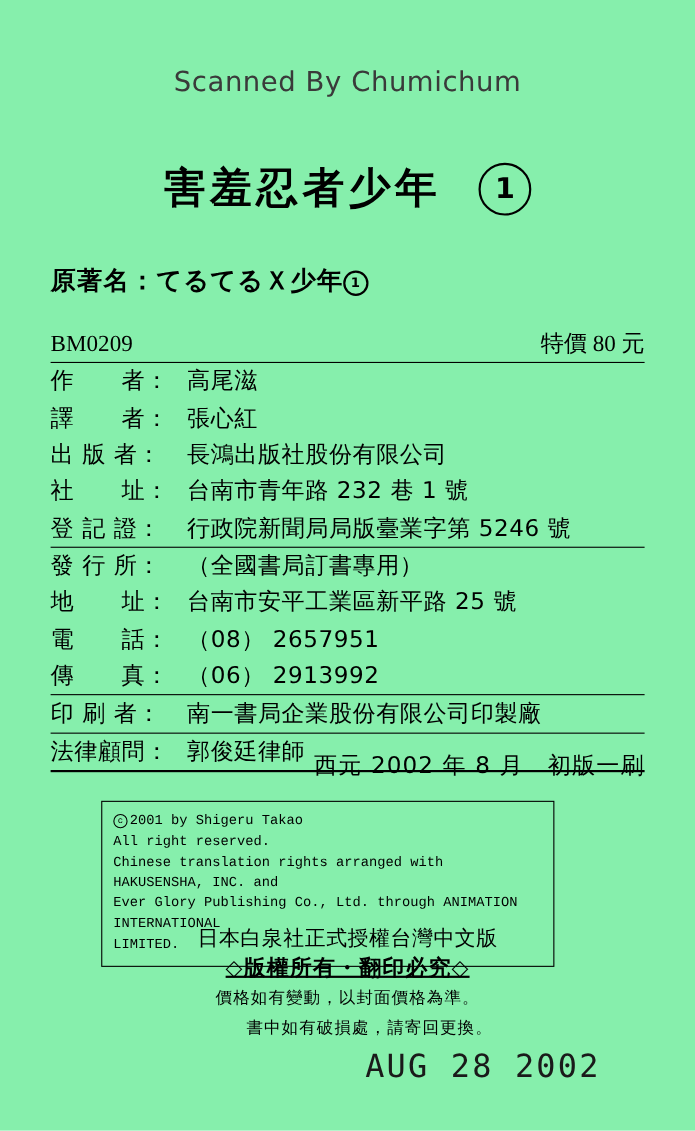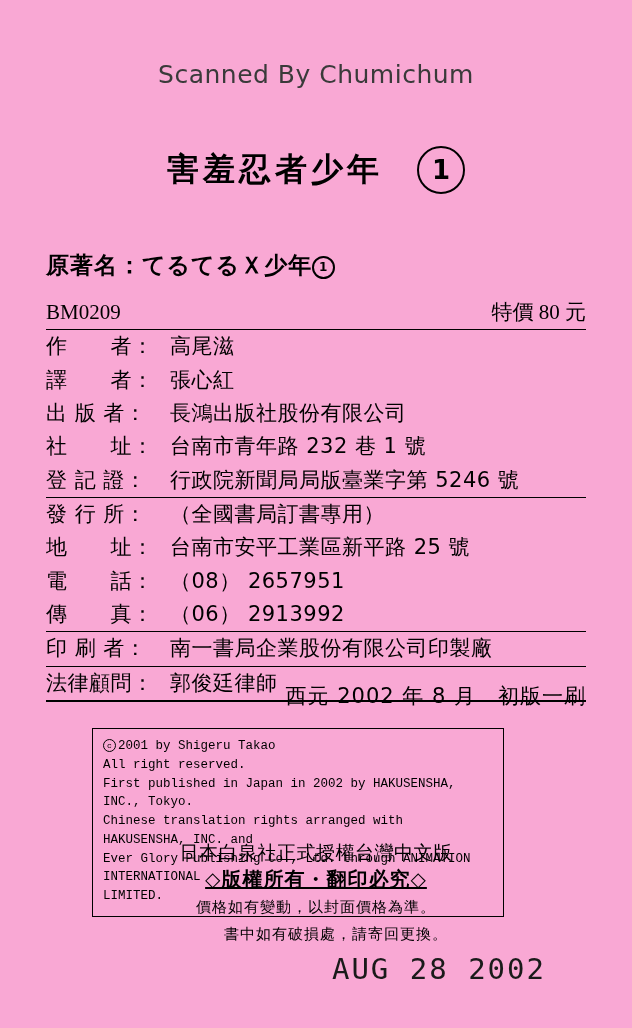--- a/index.html
+++ b/index.html
@@ -11,21 +11,21 @@
     width: 632px;
     height: 1028px;
     position: relative;
     font-family: "DejaVu Sans", sans-serif;
     color: #000000;
     overflow: hidden;
   }
   .page {
     position: absolute;
     inset: 0;
-    background: #f9a8d4;
+    background: #86efac;
   }
 
   .scan-credit {
     position: absolute;
     top: 60px;
     left: 0;
     width: 100%;
     text-align: center;
     font-size: 25px;
     color: #3a3a3a;
@@ -36,41 +36,41 @@
   .title-row {
     position: absolute;
     top: 146px;
     left: 0;
     width: 100%;
     display: flex;
     align-items: center;
     justify-content: center;
   }
   .title-main {
-    font-size: 32px;
+    font-size: 38px;
     font-weight: bold;
     letter-spacing: 4px;
     font-family: "DejaVu Sans", sans-serif;
   }
   .title-vol {
     margin-left: 34px;
     width: 44px;
     height: 44px;
     border: 2.5px solid #000;
     border-radius: 50%;
     display: flex;
     align-items: center;
     justify-content: center;
     font-size: 26px;
     font-weight: bold;
   }
 
   .orig-title {
     position: absolute;
-    top: 250px;
+    top: 240px;
     left: 46px;
     font-size: 23px;
     font-weight: bold;
     letter-spacing: 1px;
   }
   .orig-title .circ {
     display: inline-block;
     width: 19px;
     height: 19px;
     border: 2px solid #000;
@@ -273,21 +273,20 @@
       <td class="val rule-thick">郭俊廷律師</td>
     </tr>
   </tbody>
     </table>
 
   <div class="date-line">西元 2002 年 8 月　初版一刷</div>
 
   <div class="copybox">
     <div><span class="cmark">c</span><span>2001 by Shigeru Takao</span></div>
     <div>All right reserved.</div>
-    <div>First published in Japan in 2002 by HAKUSENSHA, INC., Tokyo.</div>
     <div>Chinese translation rights arranged with HAKUSENSHA, INC. and</div>
     <div>Ever Glory Publishing Co., Ltd. through ANIMATION INTERNATIONAL</div>
     <div>LIMITED.</div>
   </div>
 
   <div class="auth-line">日本白泉社正式授權台灣中文版</div>
   <div class="rights-line">◇版權所有・翻印必究◇</div>
   <div class="note1">價格如有變動，以封面價格為準。</div>
   <div class="note2">書中如有破損處，請寄回更換。</div>
 

